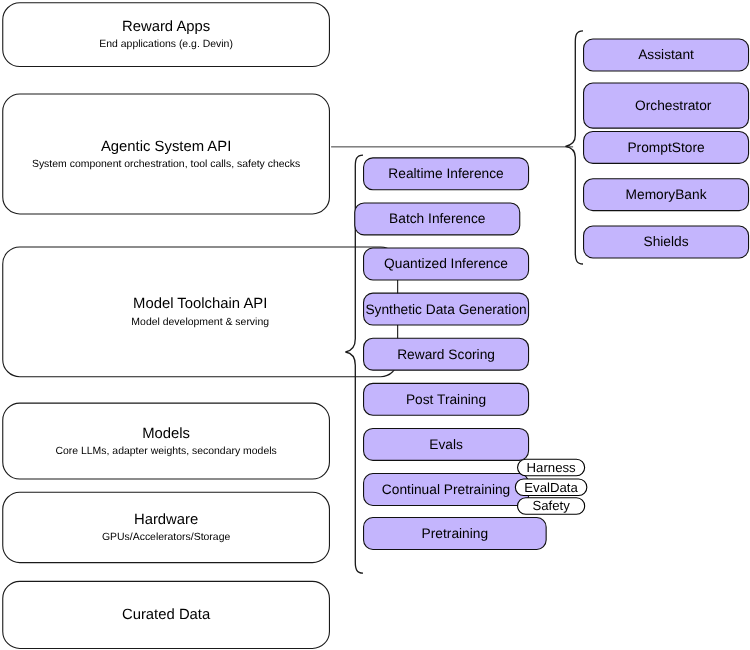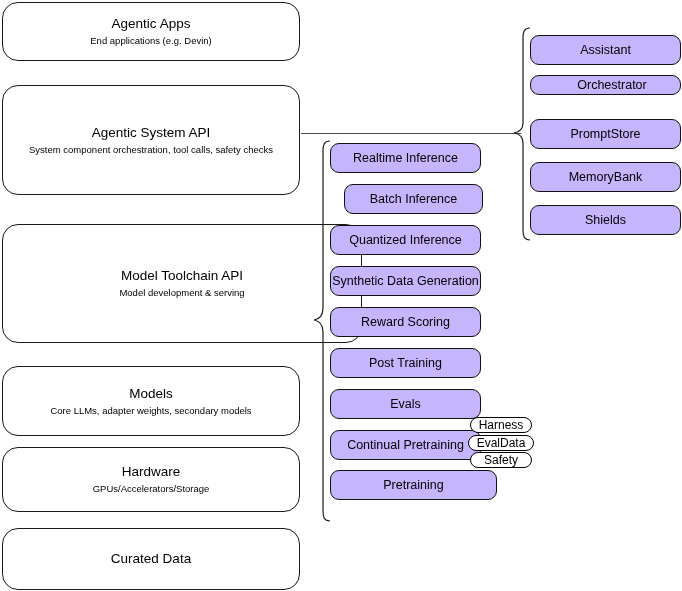--- a/index.html
+++ b/index.html
@@ -86,21 +86,21 @@
     stroke: #1a1a1a;
     stroke-width: 1.2;
   }
 </style>
 </head>
 <body>
 
 <div id="canvas">
 
   <div class="box layer-box" style="left:2px; top:2px; width:298px; height:59px;">
-    <div class="title">Agentic Apps</div>
+    <div class="title">Reward Apps</div>
     <div class="subtitle">End applications (e.g. Devin)</div>
   </div>
 
   <div class="box layer-box" style="left:2px; top:85px; width:298px; height:110px;">
     <div class="title">Agentic System API</div>
     <div class="subtitle">System component orchestration, tool calls, safety checks</div>
   </div>
 
   <div class="box layer-box" style="left:2px; top:224px; width:360px; height:119px;">
     <div class="title">Model Toolchain API</div>
@@ -123,21 +123,21 @@
 
   <div class="connector-line" style="left:301px; top:133px; width:220px;"></div>
 
   <svg class="brace" style="left:312px; top:140px;" width="20" height="382" viewBox="0 0 20 382">
     <path d="M18,1 C12,1 11,5 11,11 L11,168 C11,175 8,179 2,180 C8,181 11,185 11,192 L11,371 C11,377 12,381 18,381"></path>
   </svg>
 
   <div class="pill-box" style="left:330px; top:143px; width:151px; height:30px;">
     <span>Realtime Inference</span>
   </div>
-  <div class="pill-box" style="left:344px; top:184px; width:139px; height:30px;">
+  <div class="pill-box" style="left:322px; top:184px; width:151px; height:30px;">
     <span>Batch Inference</span>
   </div>
   <div class="pill-box" style="left:330px; top:225px; width:151px; height:30px;">
     <span>Quantized Inference</span>
   </div>
   <div class="pill-box" style="left:330px; top:266px; width:151px; height:30px;">
     <span>Synthetic Data Generation</span>
   </div>
   <div class="pill-box" style="left:330px; top:307px; width:151px; height:30px;">
     <span>Reward Scoring</span>
@@ -165,21 +165,21 @@
     <span>Safety</span>
   </div>
 
   <svg class="brace" style="left:512px; top:27px;" width="20" height="214" viewBox="0 0 20 214">
     <path d="M18,1 C12,1 11,5 11,11 L11,96 C11,102 8,105 2,106 C8,107 11,110 11,116 L11,203 C11,209 12,213 18,213"></path>
   </svg>
 
   <div class="pill-box" style="left:530px; top:35px; width:151px; height:30px;">
     <span>Assistant</span>
   </div>
-  <div class="pill-box" style="left:530px; top:75px; width:151px; height:20px;padding-left:13px;">
+  <div class="pill-box" style="left:530px; top:75px; width:151px; height:42px;padding-left:13px;">
     <span>Orchestrator</span>
   </div>
   <div class="pill-box" style="left:530px; top:119px; width:151px; height:30px;">
     <span>PromptStore</span>
   </div>
   <div class="pill-box" style="left:530px; top:162px; width:151px; height:30px;">
     <span>MemoryBank</span>
   </div>
   <div class="pill-box" style="left:530px; top:205px; width:151px; height:30px;">
     <span>Shields</span>

